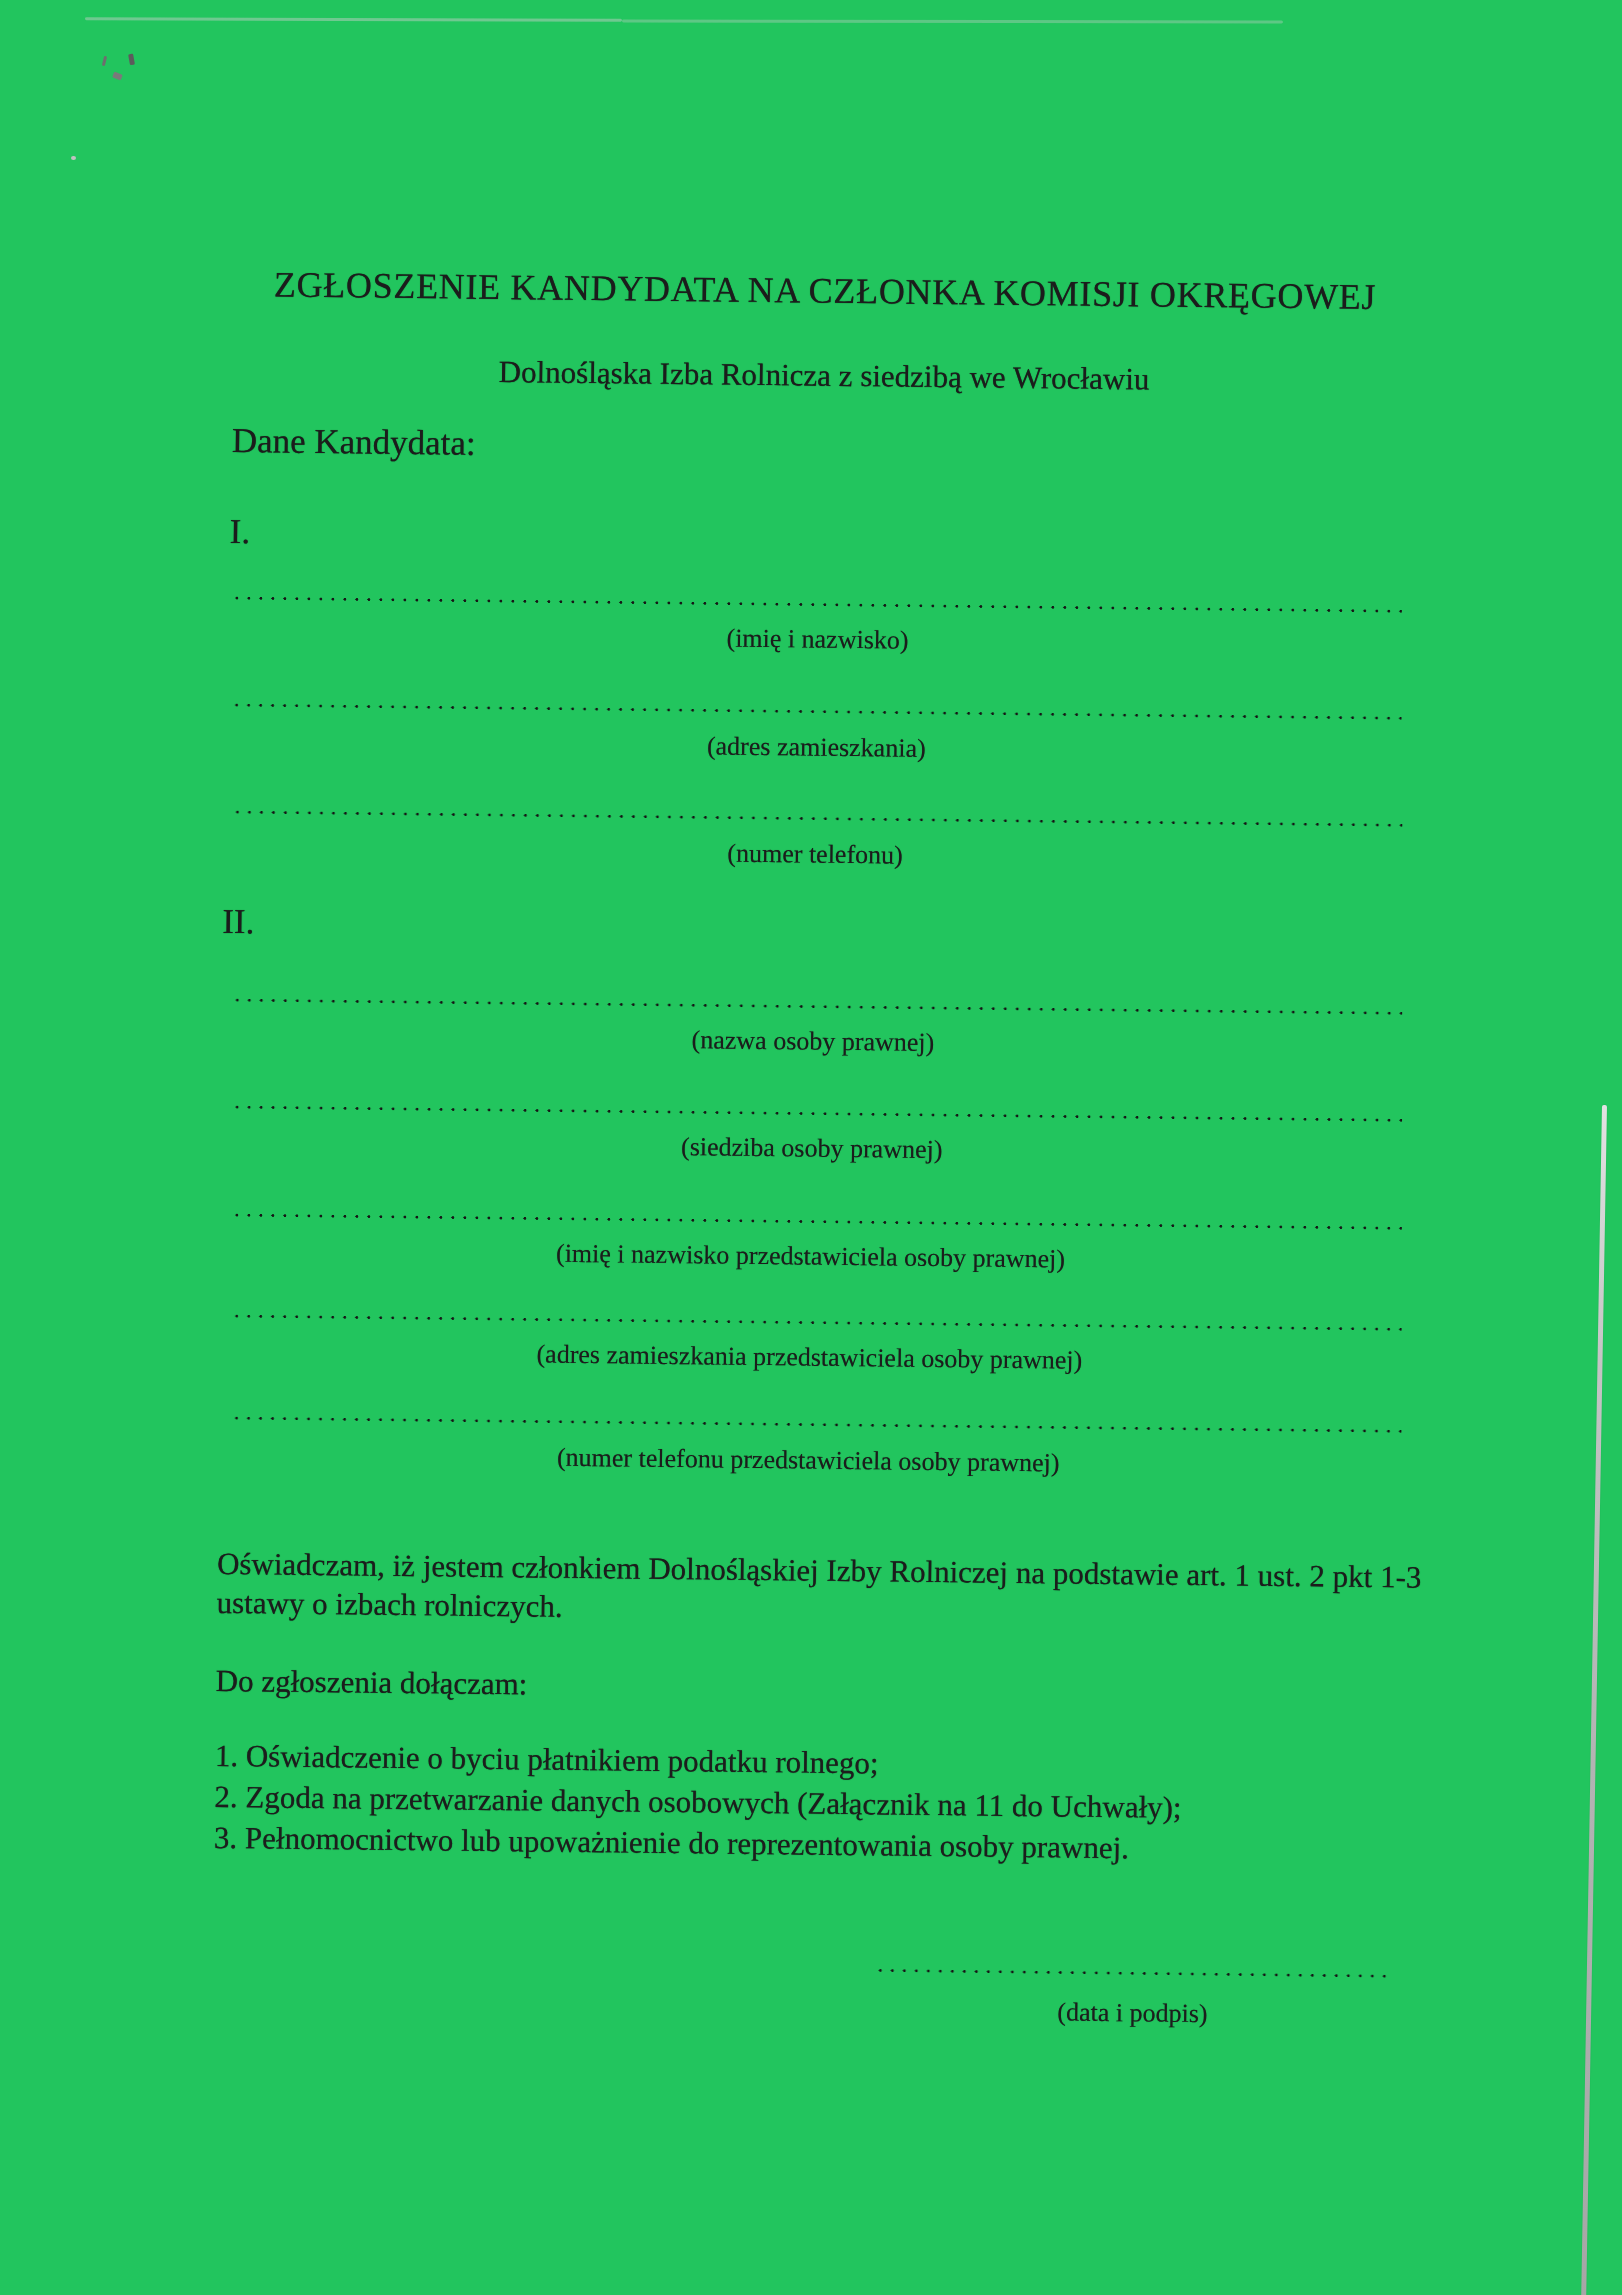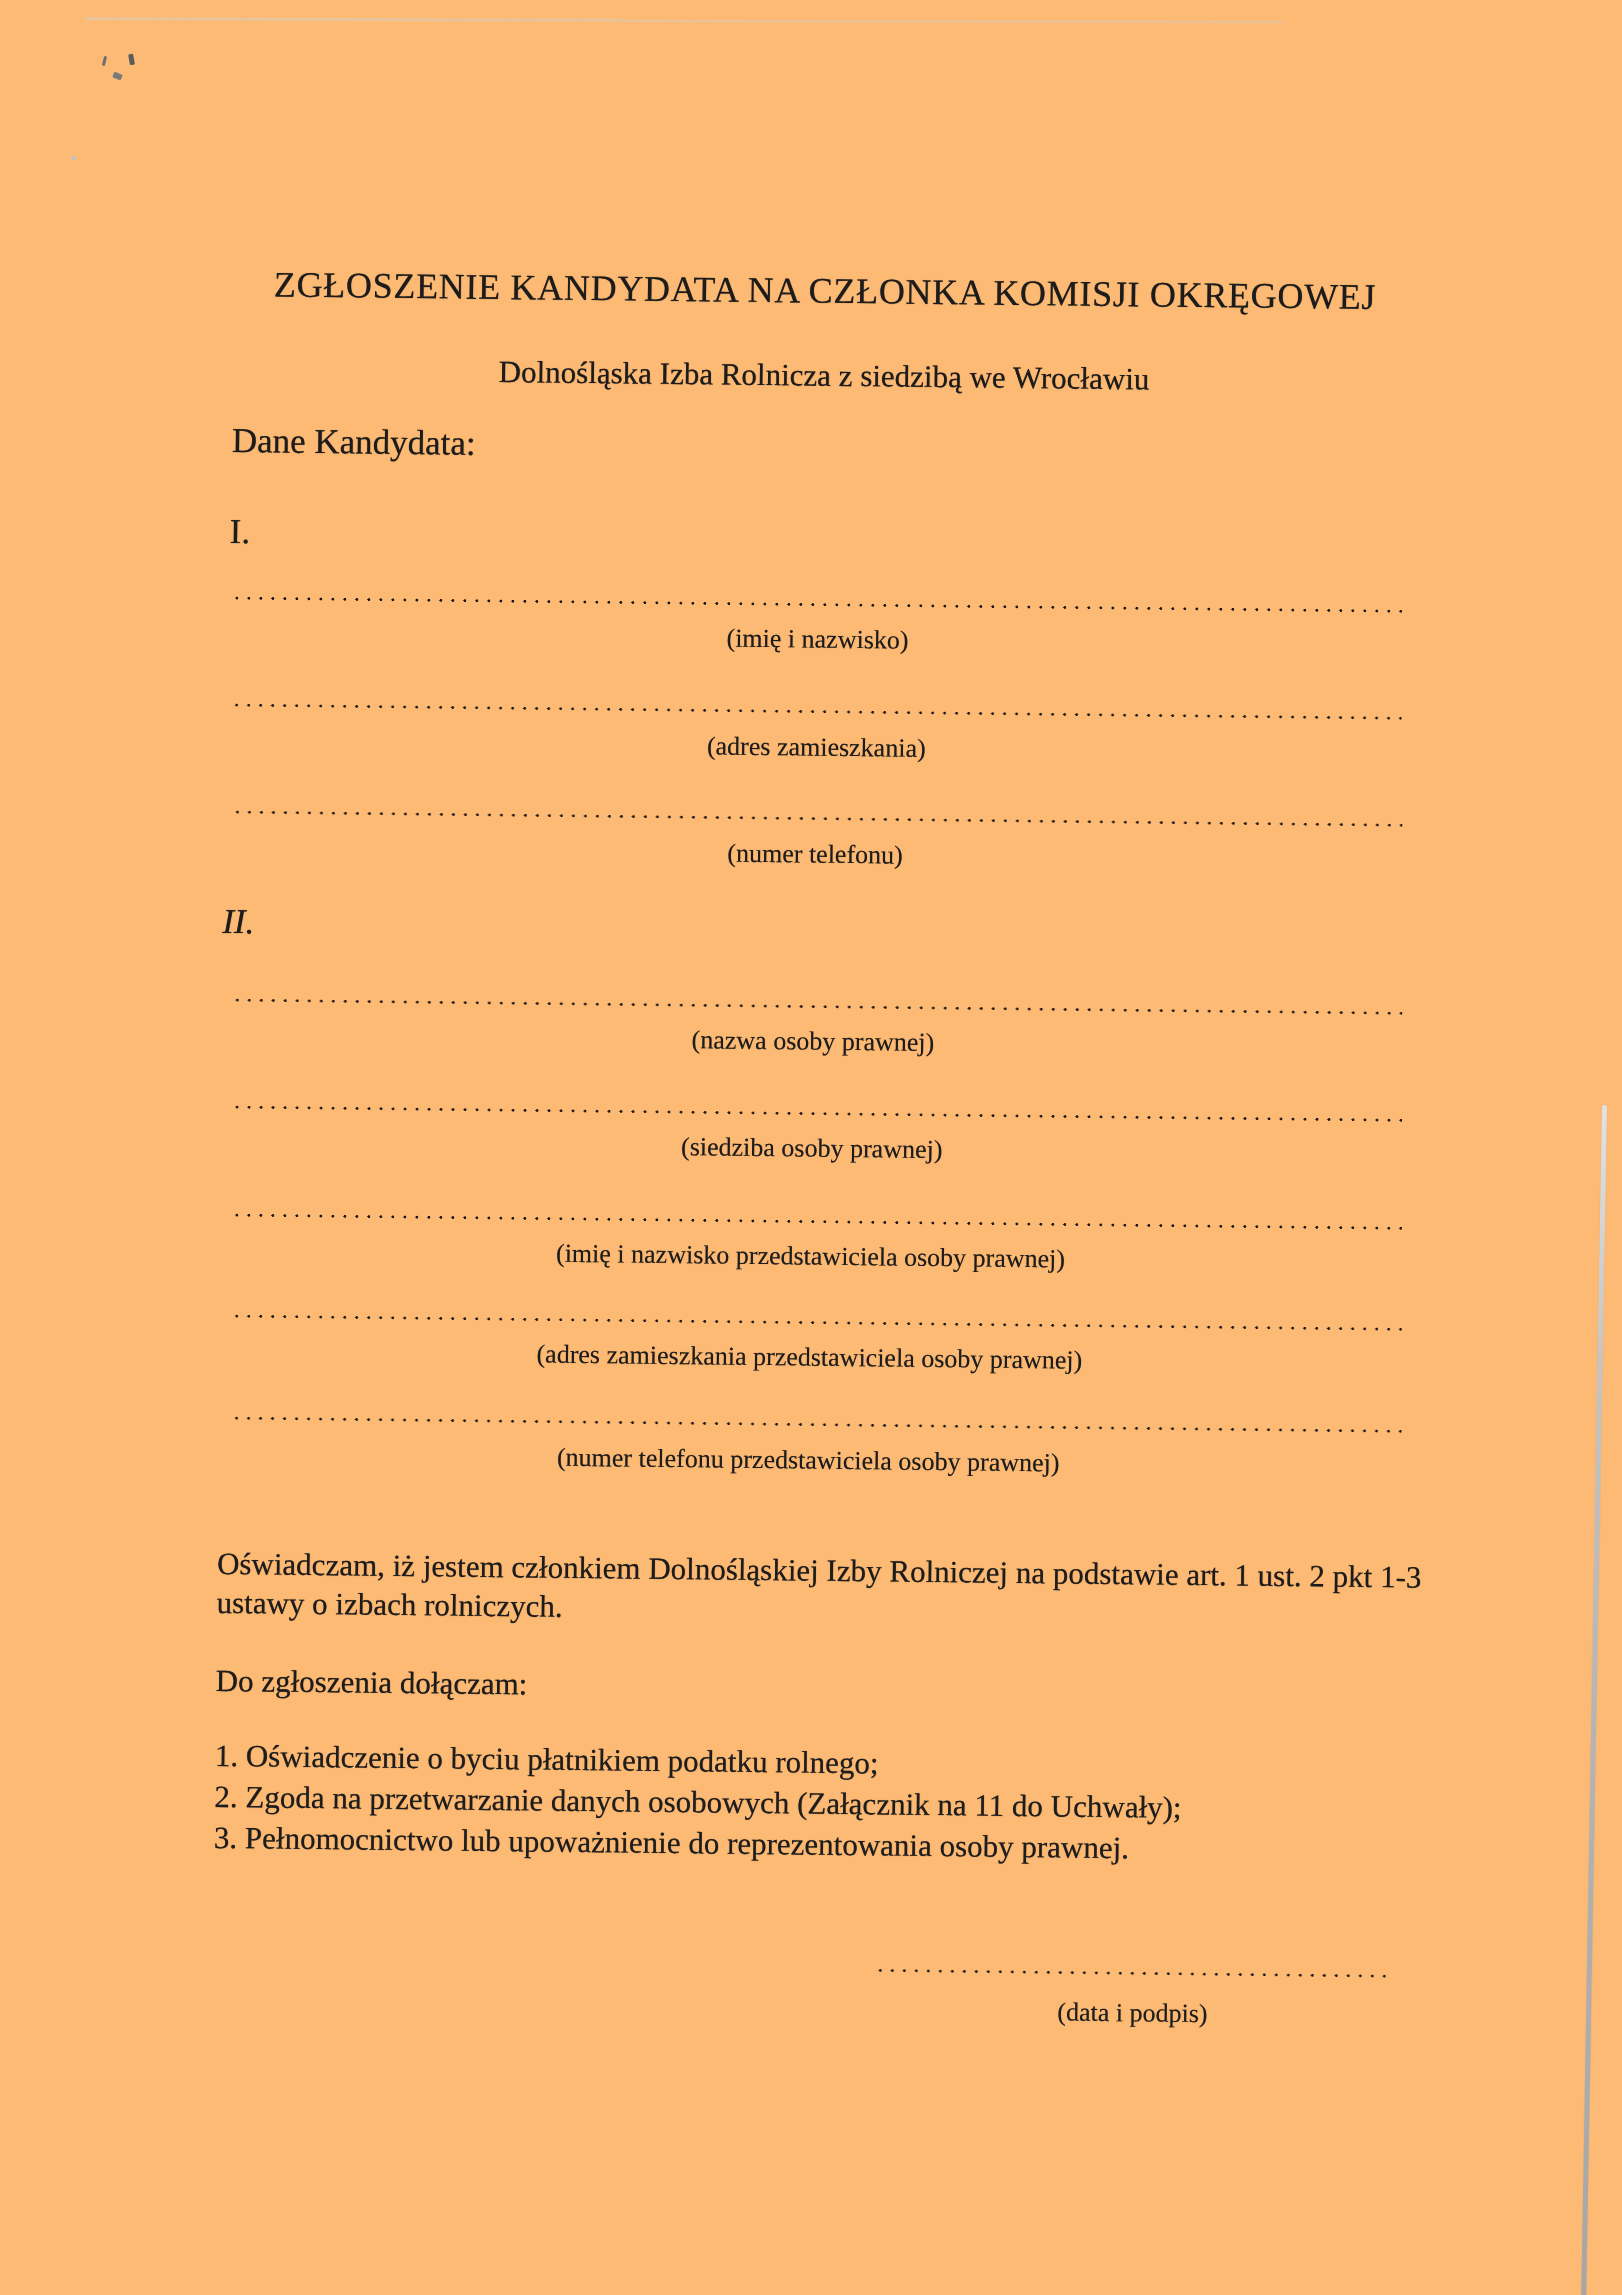--- a/index.html
+++ b/index.html
@@ -6,21 +6,21 @@
   body{
     width:1623px;height:2295px;
     background:#ffffff;
     font-family:"Liberation Serif","DejaVu Serif",serif;
     color:#1d1d1d;
     overflow:hidden;
     position:relative;
   }
   .page{
     position:absolute;left:0;top:0;width:1623px;height:2295px;
-    background:#fdba74;
+    background:#22c55e;
     overflow:hidden;
   }
   
   .content{
     position:absolute;left:0;top:0;width:1623px;height:2295px;
     transform:rotate(0.65deg);
     transform-origin:231px 597px;
   }
   .txt{
     position:absolute;
@@ -99,21 +99,21 @@
 
     <div class="dotline" style="left:231px;top:595px;width:1171px;"></div>
     <div class="caption" style="top:618px;">(imię i nazwisko)</div>
 
     <div class="dotline" style="left:232px;top:702px;width:1171px;"></div>
     <div class="caption" style="top:726px;">(adres zamieszkania)</div>
 
     <div class="dotline" style="left:234px;top:809px;width:1171px;"></div>
     <div class="caption" style="top:833px;">(numer telefonu)</div>
 
-    <div class="txt sec-label" style="top:902px;left:226px;font-style:italic;">II.</div>
+    <div class="txt sec-label" style="top:902px;left:226px;">II.</div>
 
     <div class="dotline" style="left:236px;top:997px;width:1171px;"></div>
     <div class="caption" style="top:1020px;">(nazwa osoby prawnej)</div>
 
     <div class="dotline" style="left:237px;top:1104px;width:1171px;"></div>
     <div class="caption" style="top:1127px;">(siedziba osoby prawnej)</div>
 
     <div class="dotline" style="left:238px;top:1212px;width:1171px;"></div>
     <div class="caption" style="top:1235px;">(imię i nazwisko przedstawiciela osoby prawnej)</div>
 

